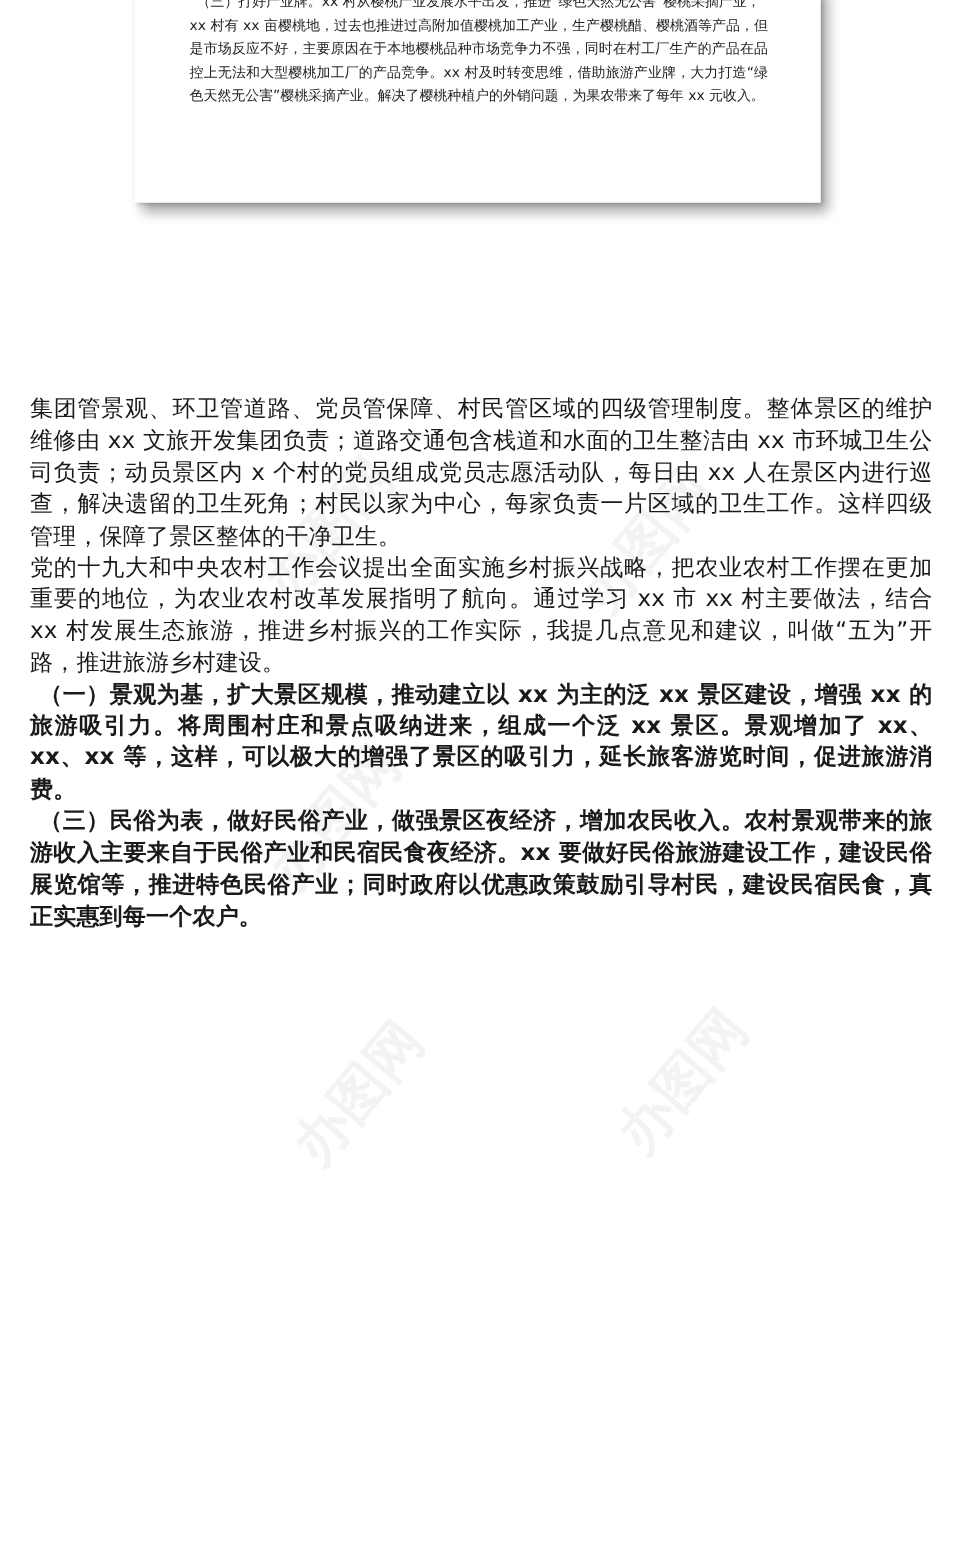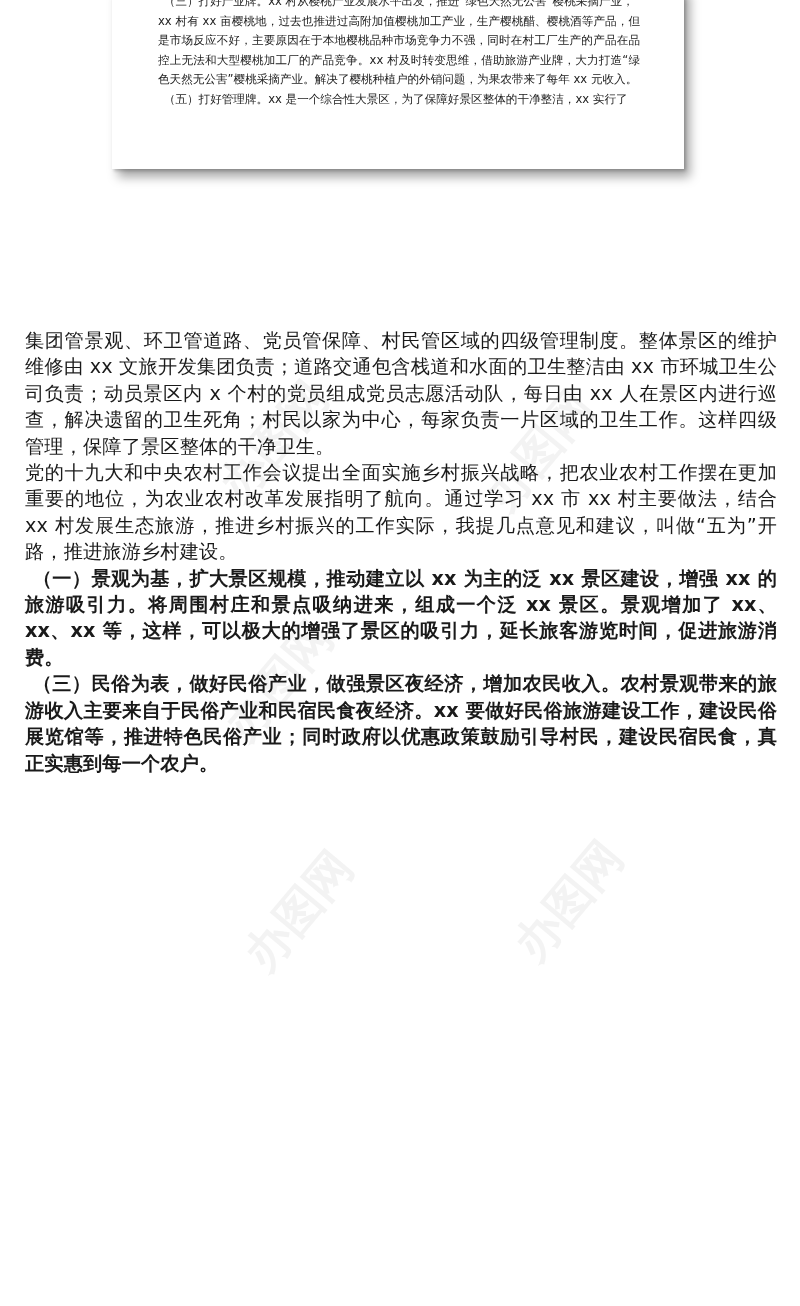--- a/index.html
+++ b/index.html
@@ -75,21 +75,20 @@
     font-weight: bold;
   }
 </style>
 </head>
 <body>
 
 <div class="paper-card">
   <div class="paper-text">
     <p class="indent">（三）打好产业牌。xx 村从樱桃产业发展水平出发，推进“绿色天然无公害”樱桃采摘产业，</p>
     <p>xx 村有 xx 亩樱桃地，过去也推进过高附加值樱桃加工产业，生产樱桃醋、樱桃酒等产品，但是市场反应不好，主要原因在于本地樱桃品种市场竞争力不强，同时在村工厂生产的产品在品控上无法和大型樱桃加工厂的产品竞争。xx 村及时转变思维，借助旅游产业牌，大力打造“绿色天然无公害”樱桃采摘产业。解决了樱桃种植户的外销问题，为果农带来了每年 xx 元收入。</p>
-    <p class="indent">（五）打好管理牌。xx 是一个综合性大景区，为了保障好景区整体的干净整洁，xx 实行了</p>
   </div>
 </div>
 
 <div class="watermark" style="left:205px; top:410px;">办图网</div>
 <div class="watermark" style="left:470px; top:420px;">办图网</div>
 <div class="watermark" style="left:210px; top:650px;">办图网</div>
 <div class="watermark" style="left:230px; top:880px;">办图网</div>
 <div class="watermark" style="left:500px; top:870px;">办图网</div>
 
 <div class="doc">

